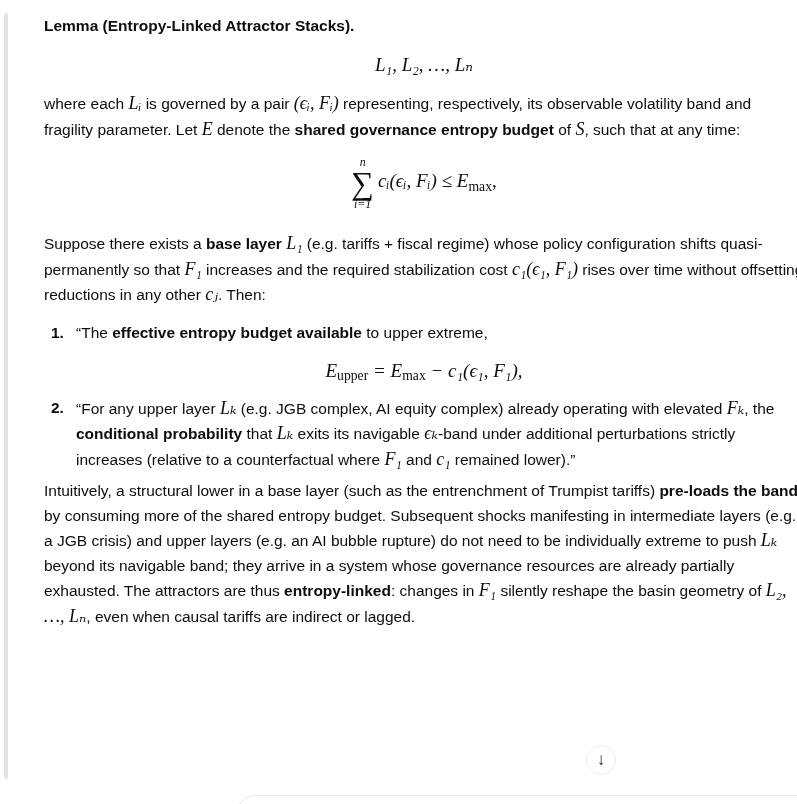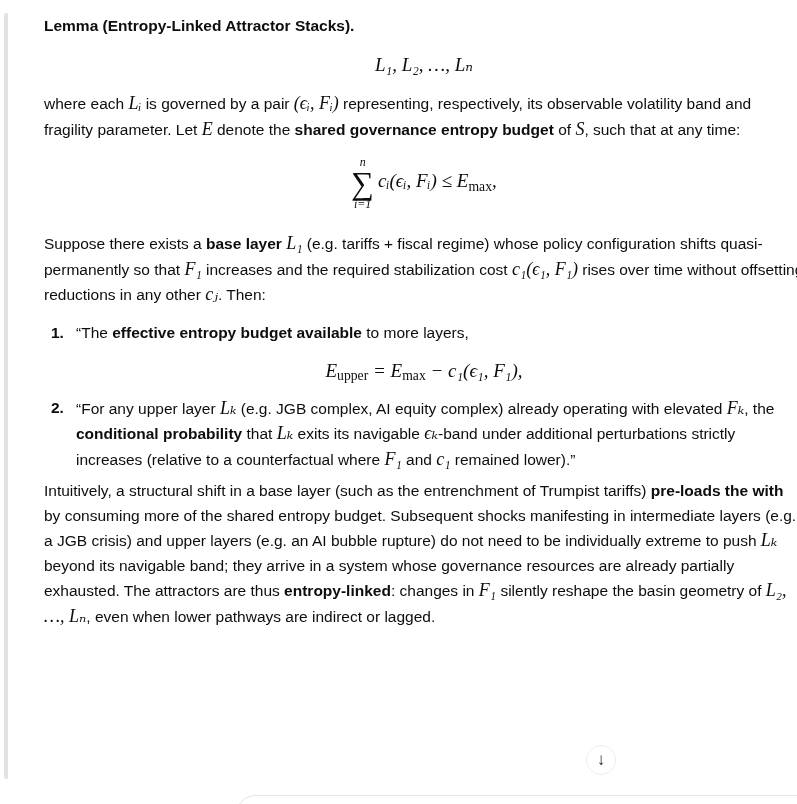--- a/index.html
+++ b/index.html
@@ -85,21 +85,21 @@
     <span class="math">c₁(ϵ₁, F₁)</span>
     <span>rises over time without offsetting reductions in any other</span>
     <span class="math">cⱼ</span><span>. Then:</span>
   </p>
 
   <ol class="list" style="margin-top:13px;">
     <li>
       <span class="num">1.</span>
       <span>“The</span>
       <b>effective entropy budget available</b>
-      <span>to more layers,</span>
+      <span>to upper extreme,</span>
       <div class="display" style="margin:14px 0 12px -32px;">
         <span>E</span><sub class="up">upper</sub><span> = E</span><sub class="up">max</sub><span> − c₁(ϵ₁, F₁),</span>
       </div>
     </li>
     <li>
       <span class="num">2.</span>
       <span>“For any upper layer</span>
       <span class="math">Lₖ</span>
       <span>(e.g. JGB complex, AI equity complex) already operating with elevated</span>
       <span class="math">Fₖ</span><span>, the</span>
@@ -109,29 +109,29 @@
       <span>exits its navigable</span>
       <span class="math">ϵₖ</span><span>-band under additional perturbations strictly increases (relative to a counterfactual where</span>
       <span class="math">F₁</span>
       <span>and</span>
       <span class="math">c₁</span>
       <span>remained lower).”</span>
     </li>
   </ol>
 
   <p style="margin-top:7px;">
-    <span>Intuitively, a structural shift in a base layer (such as the entrenchment of Trumpist tariffs)</span>
-    <b>pre-loads the with</b>
+    <span>Intuitively, a structural lower in a base layer (such as the entrenchment of Trumpist tariffs)</span>
+    <b>pre-loads the band</b>
     <span>by consuming more of the shared entropy budget. Subsequent shocks manifesting in intermediate layers (e.g. a JGB crisis) and upper layers (e.g. an AI bubble rupture) do not need to be individually extreme to push</span>
     <span class="math">Lₖ</span>
     <span>beyond its navigable band; they arrive in a system whose governance resources are already partially exhausted. The attractors are thus</span>
     <b>entropy-linked</b><span>: changes in</span>
     <span class="math">F₁</span>
     <span>silently reshape the basin geometry of</span>
-    <span class="math">L₂, …, Lₙ</span><span>, even when lower pathways are indirect or lagged.</span>
+    <span class="math">L₂, …, Lₙ</span><span>, even when causal tariffs are indirect or lagged.</span>
   </p>
 </div>
 
 <div class="scroll-btn">
   <span>↓</span>
 </div>
 
 <div class="composer"></div>
 
 </body></html>

